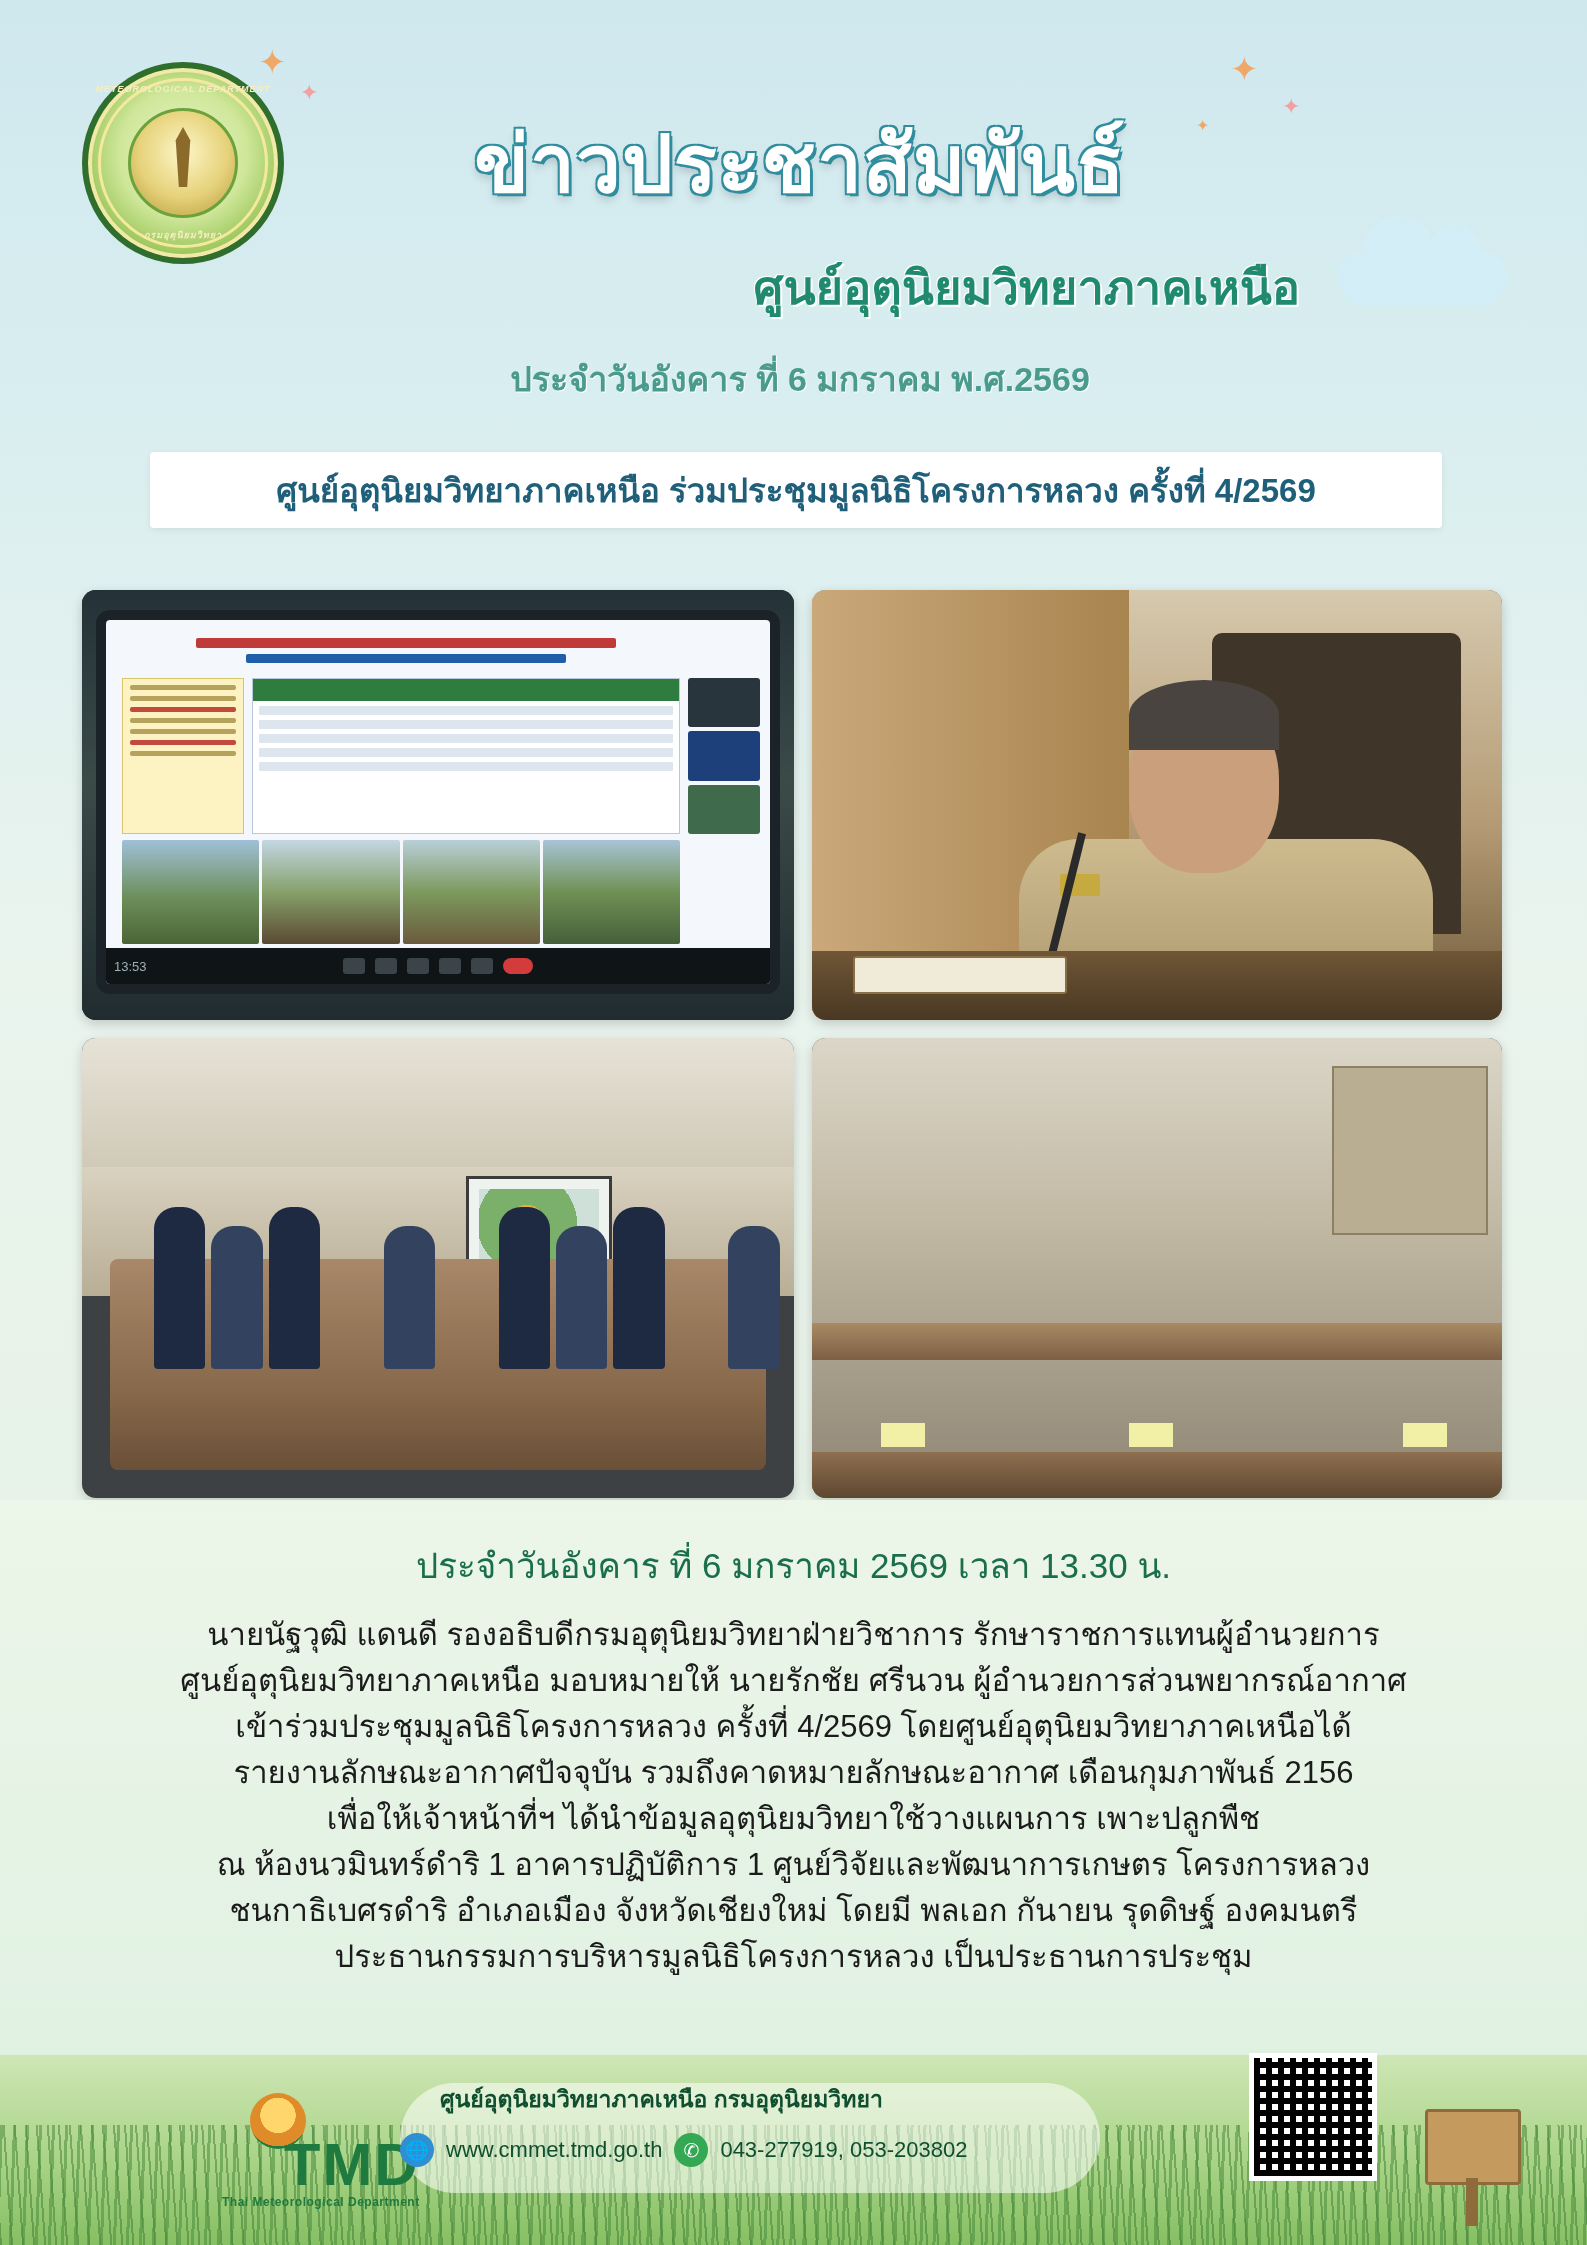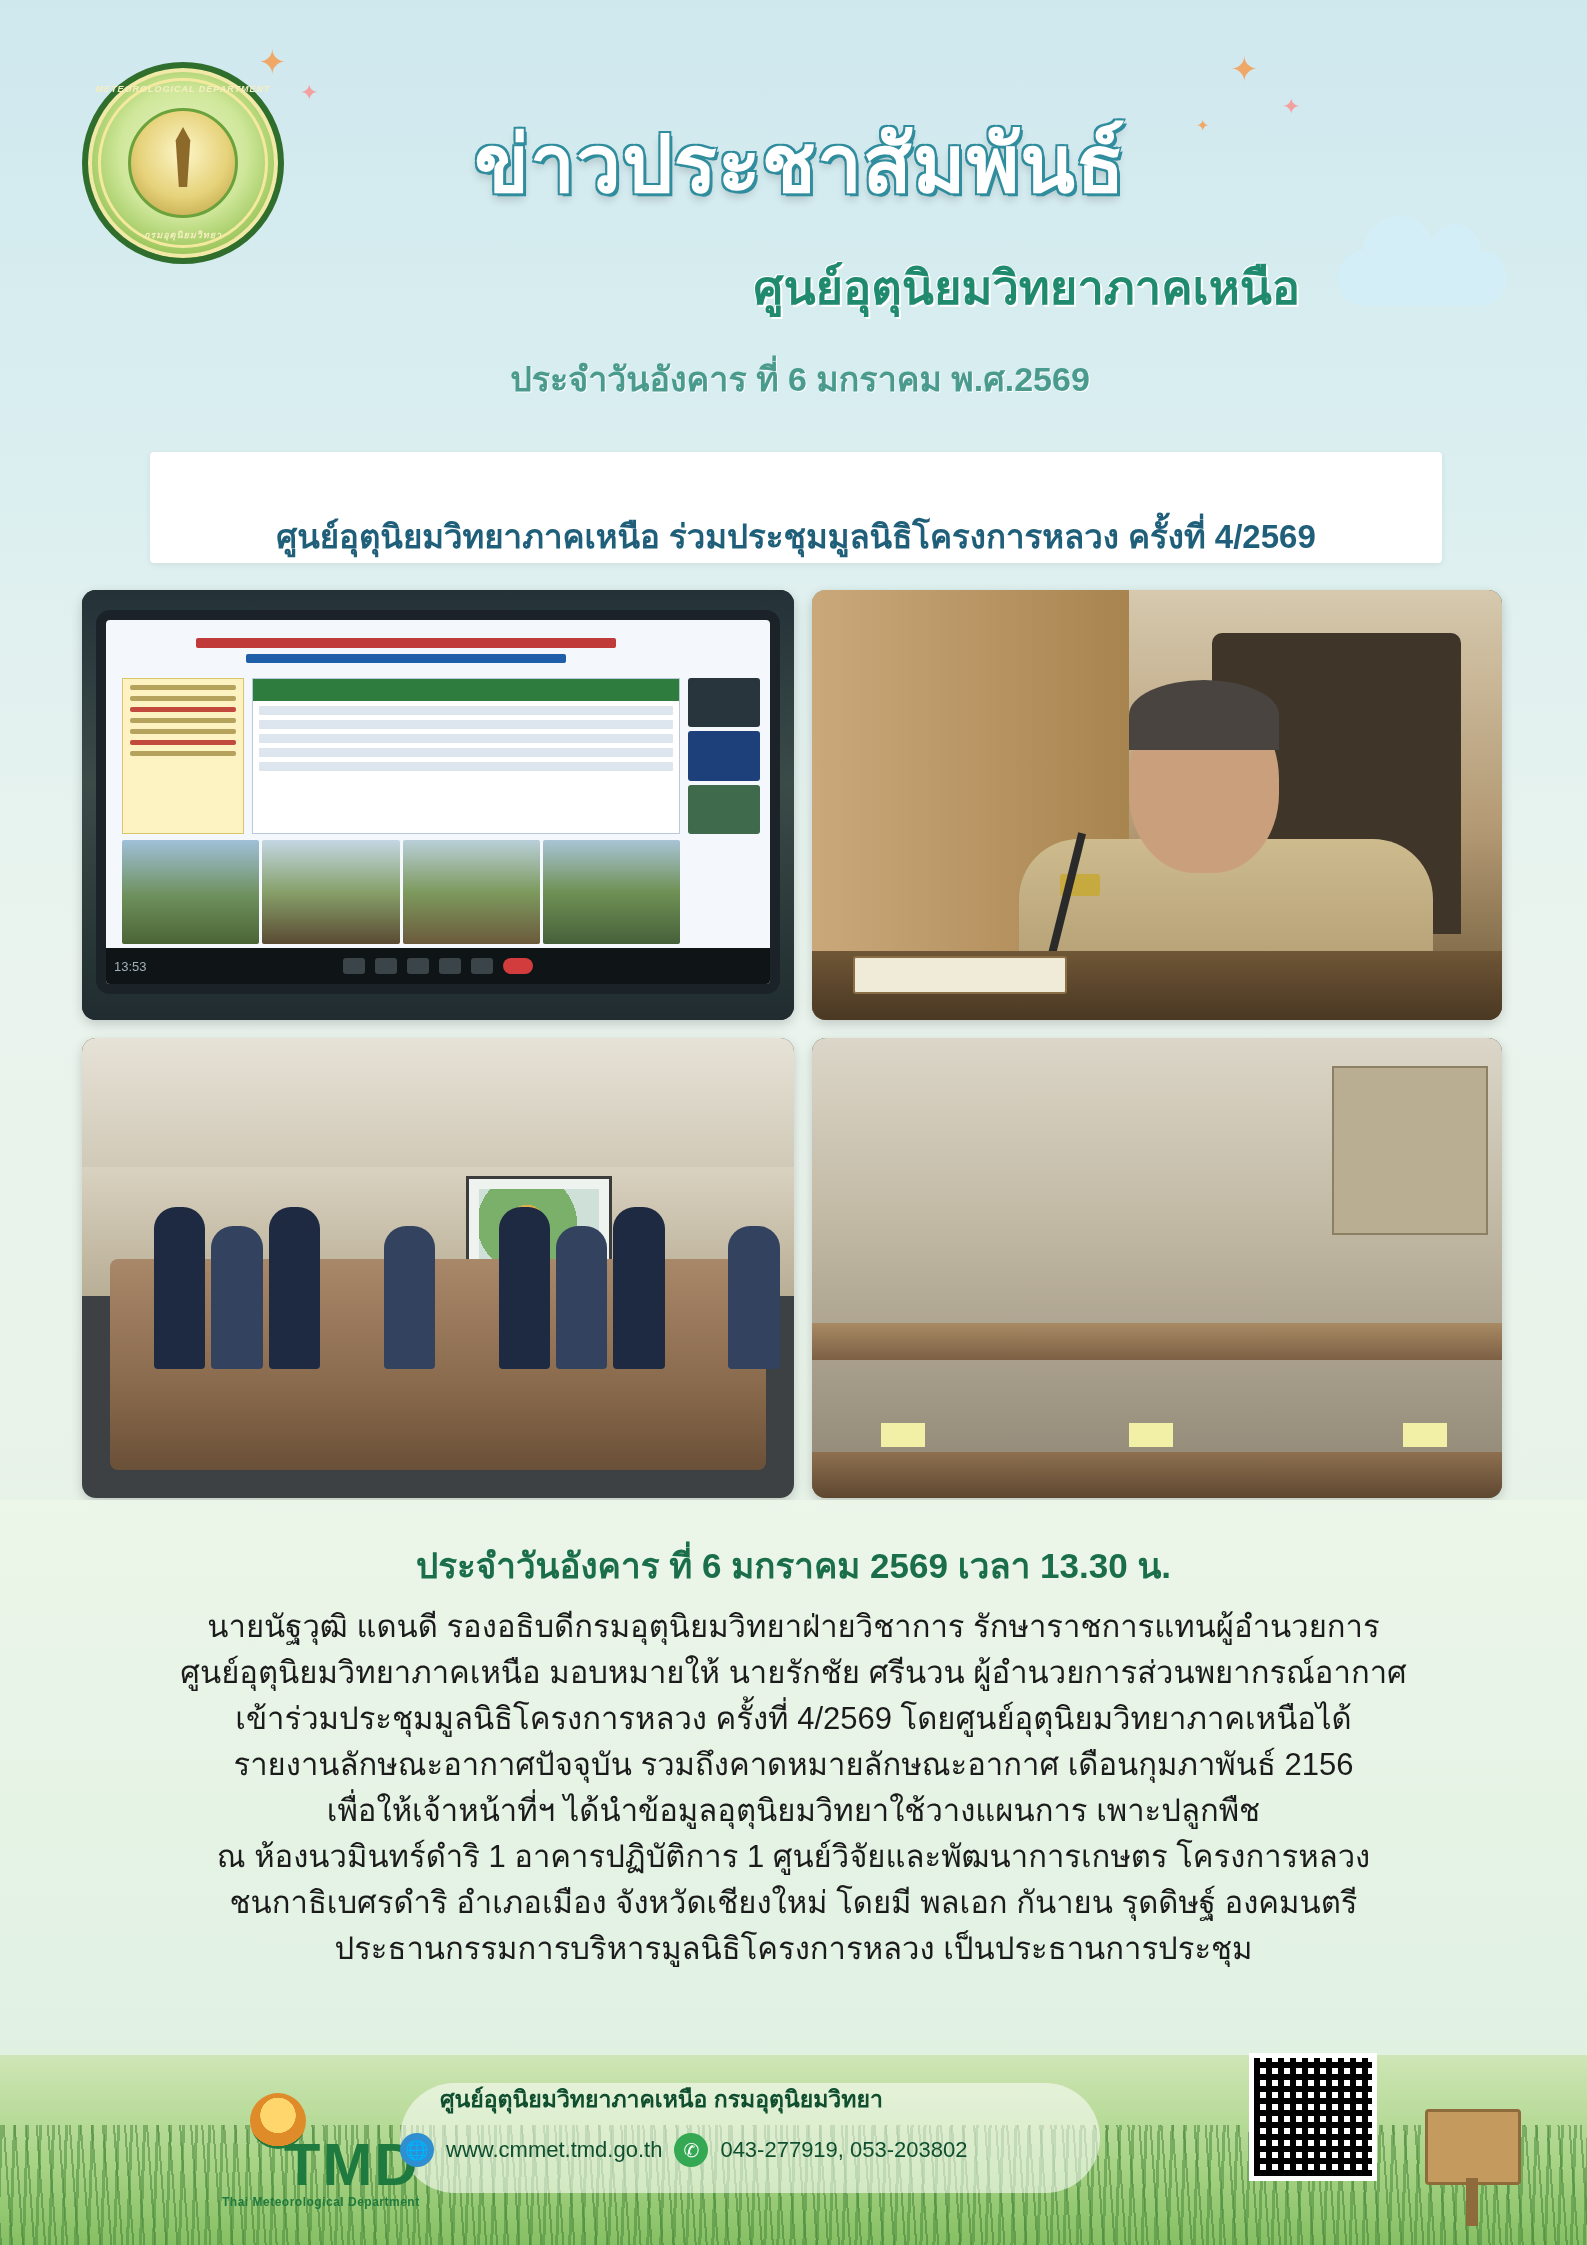--- a/index.html
+++ b/index.html
@@ -141,25 +141,25 @@
   }
   .cloud::before { width: 72px; height: 72px; top: -34px; left: 26px; }
   .cloud::after  { width: 52px; height: 52px; top: -26px; left: 92px; }
 
   
   .headline-bar {
     position: absolute;
     left: 150px;
     top: 452px;
     width: 1292px;
-    height: 111px;
+    height: 76px;
     background: #ffffff;
     border-radius: 4px;
     display: flex;
-    align-items: flex-end;
+    align-items: center;
     justify-content: center;
     box-shadow: 0 2px 6px rgba(0,0,0,0.07);
   }
   .headline-bar span {
     font-size: 33px;
     font-weight: bold;
     color: #1f5f7a;
   }
 
   
@@ -317,23 +317,23 @@
     width: 1587px;
     height: 565px;
     background: linear-gradient(180deg, rgba(236,246,233,0.95) 0%, rgba(224,241,226,0.95) 100%);
   }
   .body-inner {
     padding: 38px 60px 0 60px;
     text-align: center;
   }
   .body-heading {
     font-size: 35px;
-    font-weight: bold;
+    font-weight: normal;
     color: #1a6f4a;
-    margin-bottom: 12px;
+    margin-bottom: 20px;
   }
   .body-para p {
     margin: 0 0 2px 0;
     font-size: 31px;
     line-height: 1.42;
     color: #1b1b1b;
   }
 
   
   .footer {

